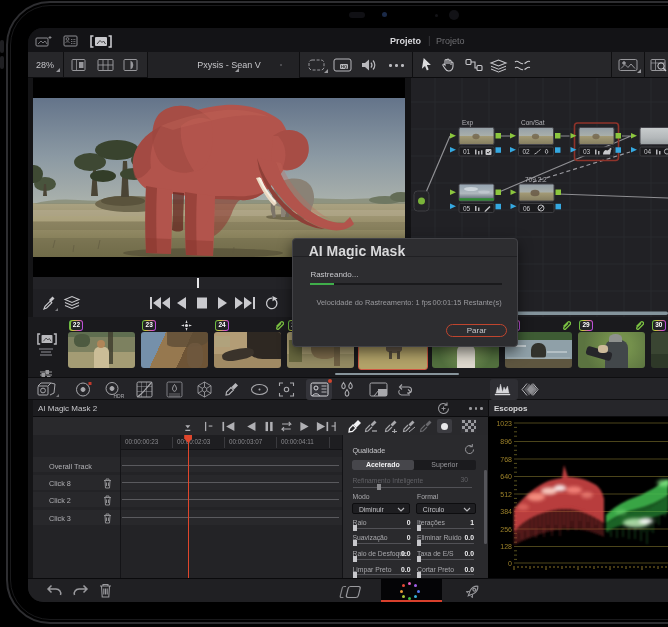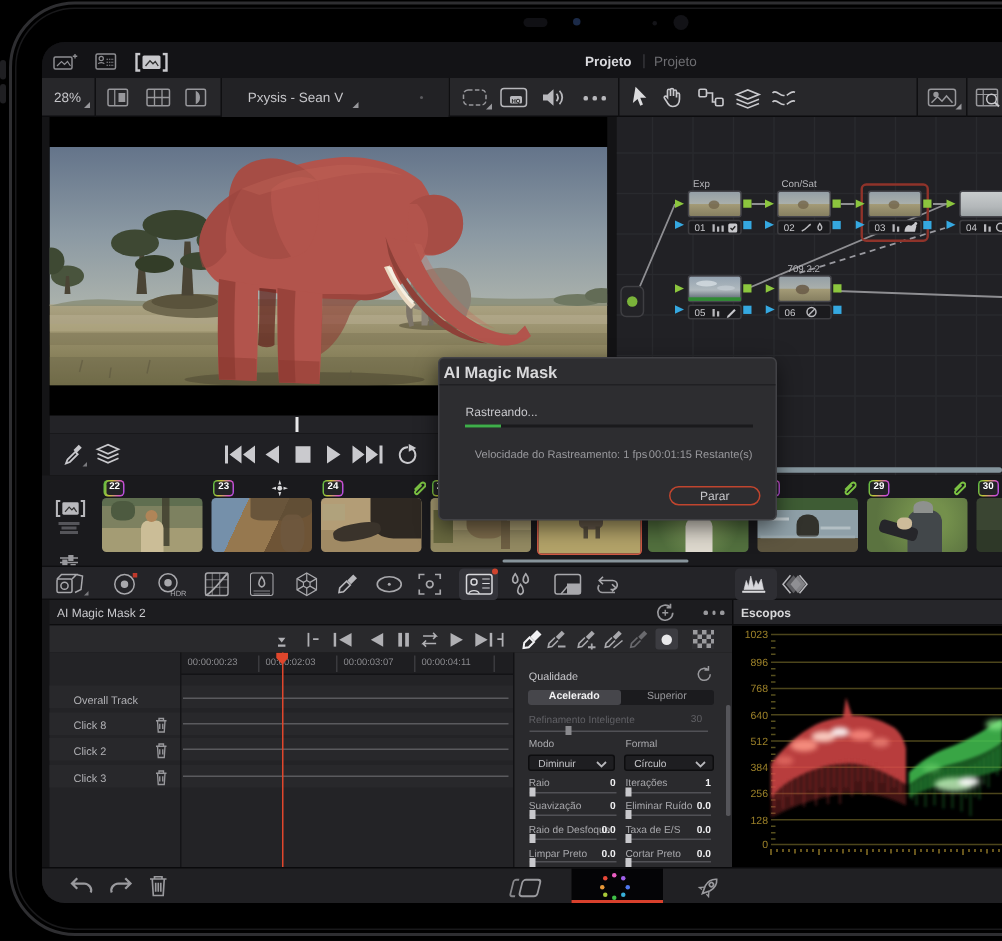--- a/index.html
+++ b/index.html
@@ -57,21 +57,21 @@
       </svg>
   <svg class="a" style="left:69px;top:6px" width="17" height="14" viewBox="0 0 17 14" fill="none" stroke="#98989c">
     <rect x="1" y="1.5" width="15" height="11" rx="1"></rect>
         <path d="M1 7h15M6 1.5v11M11 1.5v11" stroke-width=".9"></path>
       </svg>
   <svg class="a" style="left:95px;top:6px" width="16" height="14" viewBox="0 0 16 14" fill="none" stroke="#98989c">
     <rect x="1" y="1.5" width="13" height="11" rx="1"></rect>
         <path d="M7.5 2.5a5 5 0 010 9z" fill="#98989c" stroke="none"></path>
       </svg>
   <div class="a" style="left:120px;top:0;width:151px;height:26px;background:#222225"></div>
-  <div class="a" style="left:104px;top:8px;width:130px;text-align:center;font-size:9px;color:#c6c6ca">Pxysis - Sean V</div>
+  <div class="a" style="left:136px;top:8px;width:130px;text-align:center;font-size:9px;color:#c6c6ca">Pxysis - Sean V</div>
   <div class="a" style="left:207px;top:16px;width:0;height:0;border-left:4px solid transparent;border-bottom:4px solid #98989c"></div>
   <div class="a" style="left:252px;top:12px;width:2px;height:2px;background:#5a5a5e;border-radius:50%"></div>
   <svg class="a" style="left:279px;top:6px" width="19" height="14" viewBox="0 0 19 14" fill="none" stroke="#98989c">
     <rect x="2" y="2" width="15" height="10" rx="3" stroke-dasharray="3 1.6"></rect>
       </svg>
   <div class="a" style="left:296px;top:17px;width:0;height:0;border-left:4px solid transparent;border-bottom:4px solid #98989c"></div>
   <svg class="a" style="left:305px;top:5px" width="20" height="16" viewBox="0 0 20 16" fill="none" stroke="#b8b8bc">
     <rect x="1" y="2" width="17" height="12" rx="2"></rect>
         <rect x="7" y="7" width="8" height="5" rx="1" fill="#b8b8bc" stroke="none"></rect>
         <text x="8" y="11.4" font-size="4" fill="#222" stroke="none" font-weight="bold" font-family="Liberation Sans">HQ</text>
@@ -785,21 +785,21 @@
   </div>
   <svg class="a" style="left:436px;top:4px" width="17" height="17" viewBox="0 0 17 17" fill="none" stroke="#9a9a9e" stroke-width="1.1">
     <g transform="rotate(45 8.5 8.5)">
           <path d="M8.5 1 C10.8 3 11.8 6 10.8 9.5 L8.5 14.5 L6.2 9.5 C5.2 6 6.2 3 8.5 1 Z"></path>
           <circle cx="8.5" cy="6" r="1.4"></circle>
           <path d="M6.4 10.5L4.2 13l2.2-.2M10.6 10.5L12.8 13l-2.2-.2" stroke-width=".9"></path>
         </g>
       </svg>
 </div>
 <div class="a" style="left:263.7px;top:210px;width:226px;height:108.5px;background:#2d2d30;border:1px solid #424246;border-radius:4px;box-shadow:0 5px 14px rgba(0,0,0,.55);z-index:50">
-  <div class="a" style="left:3px;top:3.5px;font-size:11px;font-weight:bold;color:#d8d8da">AI Magic Mask</div>
+  <div class="a" style="left:16px;top:3.5px;font-size:14px;font-weight:bold;color:#d8d8da">AI Magic Mask</div>
   <div class="a" style="left:0;top:17px;width:224px;height:1px;background:#202023"></div>
   <div class="a" style="left:17.7px;top:31px;font-size:8px;color:#c8c8cc">Rastreando...</div>
   <div class="a" style="left:17.7px;top:44px;width:191.2px;height:1.5px;background:#1a1a1c">
     <div class="a" style="left:0;top:0;width:24px;height:1.5px;background:#3fae4a"></div>
   </div>
   <div class="a" style="left:23.8px;top:59px;font-size:7.4px;color:#9a9a9e">Velocidade do Rastreamento: 1 fps</div>
   <div class="a" style="left:139.9px;top:59px;font-size:7.4px;color:#9a9a9e">00:01:15 Restante(s)</div>
   <div class="a" style="left:153.7px;top:85.1px;width:60.3px;height:13px;border:1px solid #c0452e;border-radius:7px;font-size:8px;color:#c8c8cc;text-align:center;line-height:12px">Parar</div>
 </div>
 </div>

